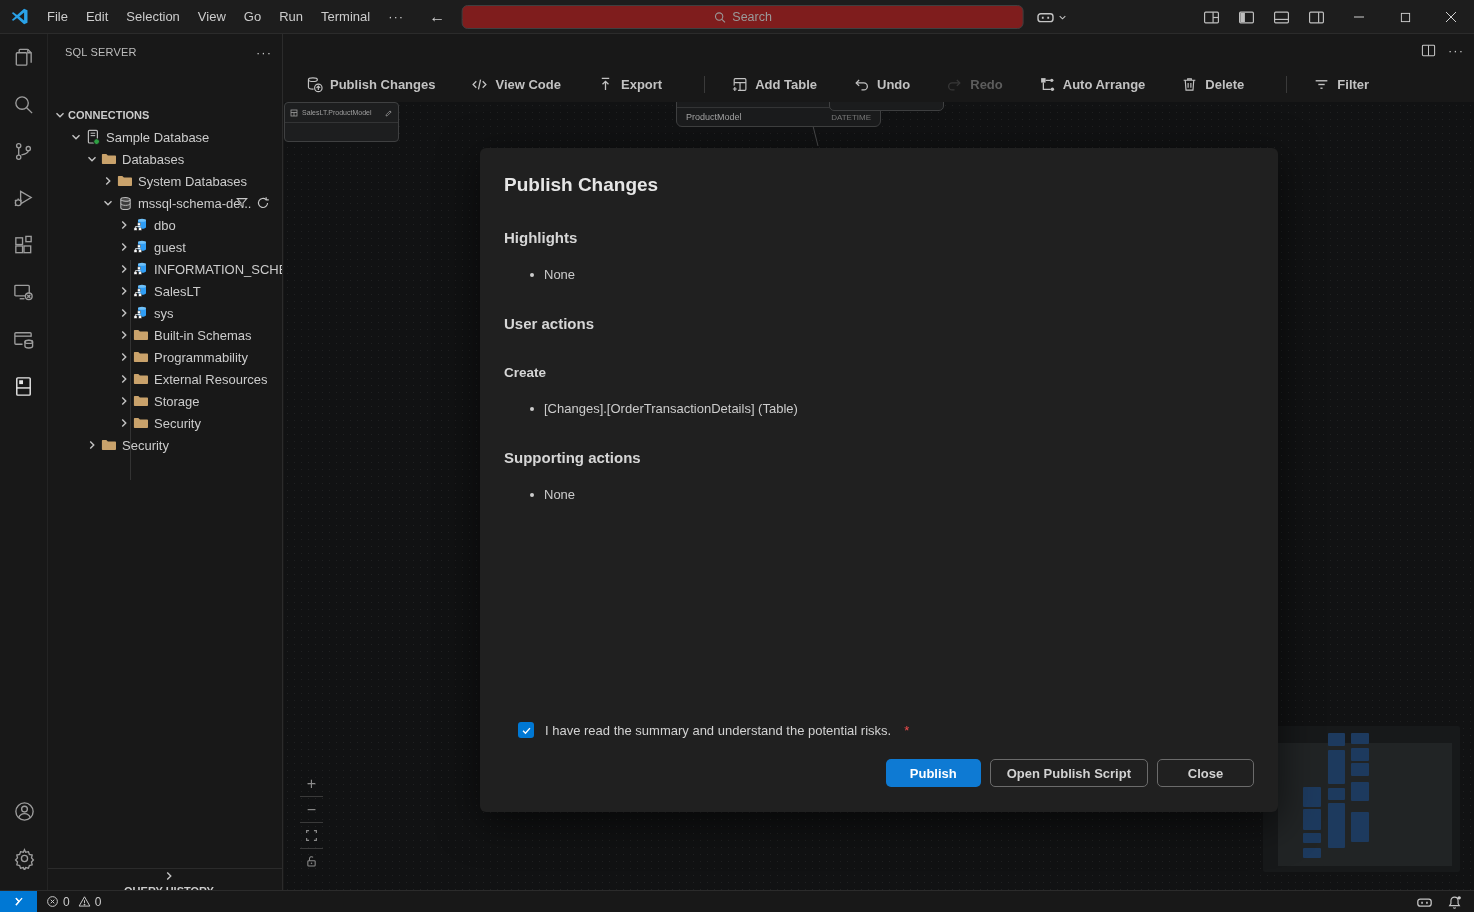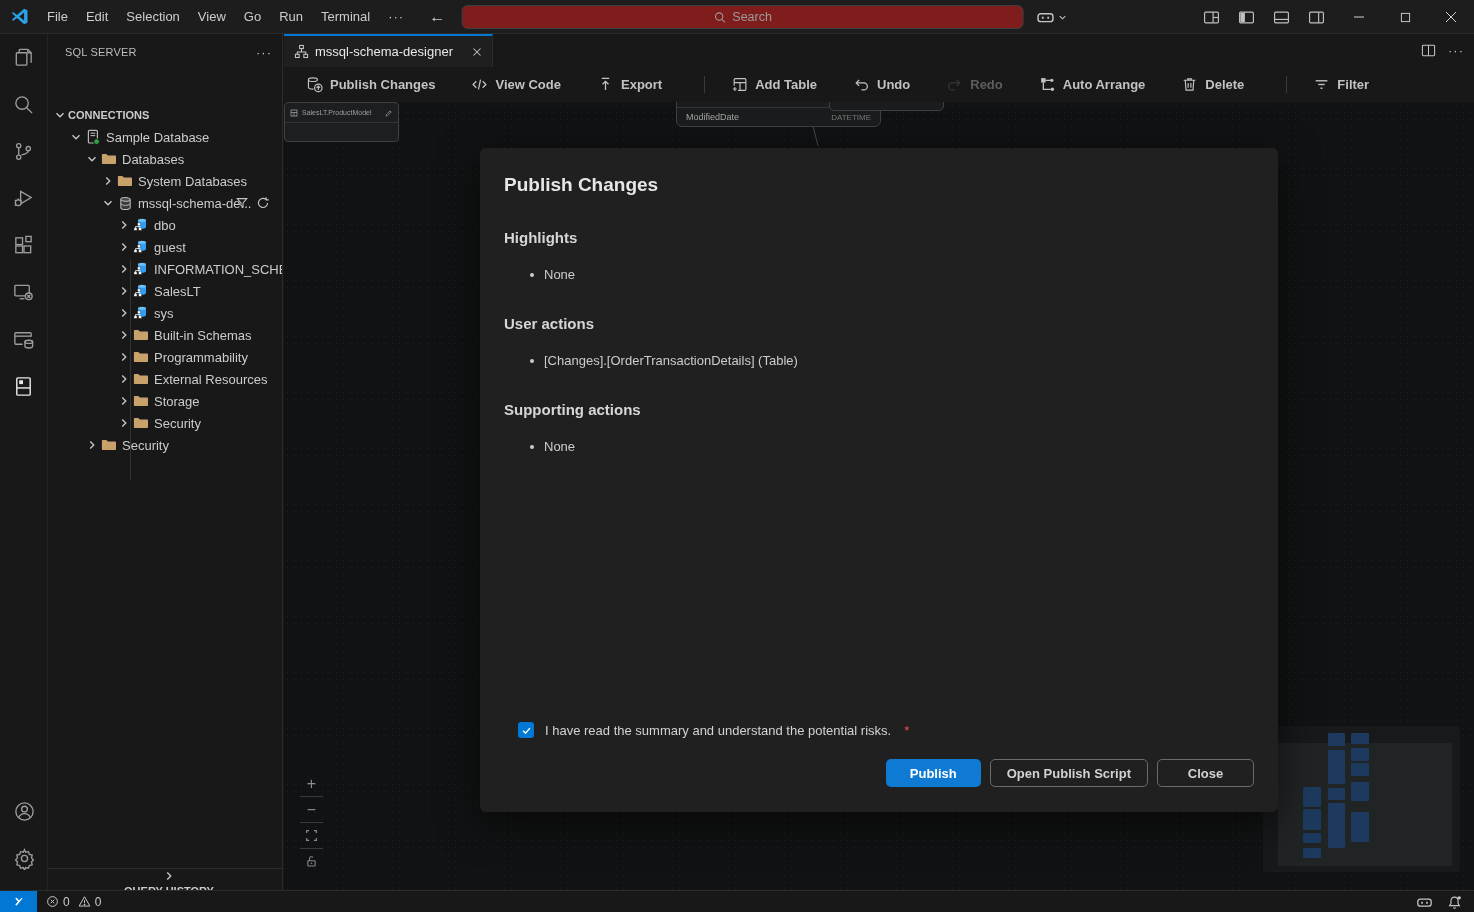--- a/index.html
+++ b/index.html
@@ -615,37 +615,20 @@
             <path d="M6 4l4 4-4 4"></path>
           </svg>
         </span>
       <span class="qh-label">QUERY HISTORY</span>
     </div>
   </div>
 
   <div class="editor">
 
     <div class="tabbar">
-      <div class="tab">
-        <span>
-            <svg width="15" height="15" viewBox="0 0 16 16" fill="none" stroke="#c8c8c8" stroke-width="1.1">
-              <rect x="6" y="1.5" width="4" height="3.4"></rect>
-              <rect x="1.5" y="11" width="4" height="3.4"></rect>
-              <rect x="10.5" y="11" width="4" height="3.4"></rect>
-              <path d="M8 4.9v3.6M3.5 11V8.5h9V11"></path>
-            </svg>
-          </span>
-        <span class="tab-label">mssql-schema-designer</span>
-        <span class="tab-close">
-            <svg width="14" height="14" viewBox="0 0 16 16" stroke="#c0c0c0" stroke-width="1.2">
-              <line x1="4" y1="4" x2="12" y2="12"></line>
-              <line x1="12" y1="4" x2="4" y2="12"></line>
-            </svg>
-          </span>
-      </div>
       <div class="editor-actions">
         <span>
             <svg width="15" height="15" viewBox="0 0 16 16" fill="none" stroke="#c5c5c5" stroke-width="1.1">
               <rect x="1.5" y="2.5" width="13" height="11" rx="1"></rect>
               <line x1="8" y1="2.5" x2="8" y2="13.5"></line>
             </svg>
           </span>
         <span style="letter-spacing:1px;">···</span>
       </div>
     </div>
@@ -740,21 +723,21 @@
       </span>
     </div>
 
     <div class="canvas">
       <svg class="edge-svg" width="1190" height="788">
           <line x1="523" y1="0" x2="534" y2="44" stroke="#4a4b4c" stroke-width="1"></line>
         </svg>
 
       <div class="tfrag fragA">
         <div class="frow">
-          <span class="fname">ModifiedDate</span>
+          <span class="fname">ProductModel</span>
           <span class="ftype">DATETIME</span>
         </div>
       </div>
 
       <div class="tfrag fragB"></div>
 
       <div class="tableC">
         <div class="thead">
           <span>
               <svg width="8" height="8" viewBox="0 0 16 16" fill="none" stroke="#9f9f9f" stroke-width="1.6">
@@ -814,20 +797,21 @@
     <div class="dlg-title">Publish Changes</div>
 
     <div class="dlg-h1">Highlights</div>
     <div class="dlg-li">
       <span class="bullet"></span>
       <span>None</span>
     </div>
 
     <div class="dlg-h1">User actions</div>
 
+    <div class="dlg-h2">Create</div>
     <div class="dlg-li">
       <span class="bullet"></span>
       <span>[Changes].[OrderTransactionDetails] (Table)</span>
     </div>
 
     <div class="dlg-h1">Supporting actions</div>
     <div class="dlg-li">
       <span class="bullet"></span>
       <span>None</span>
     </div>

